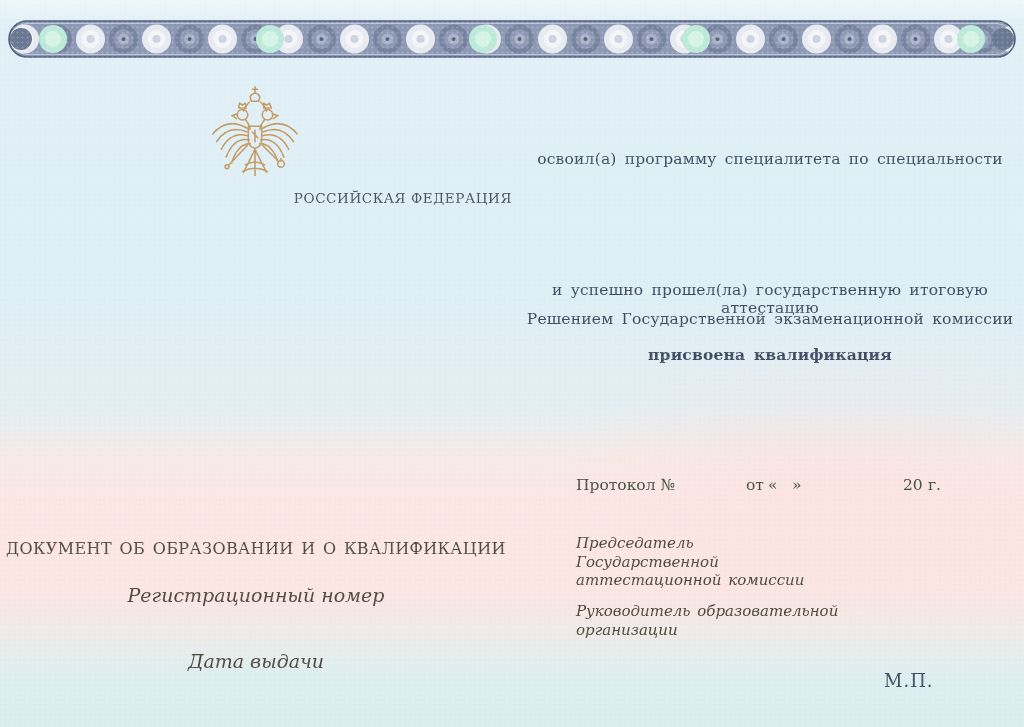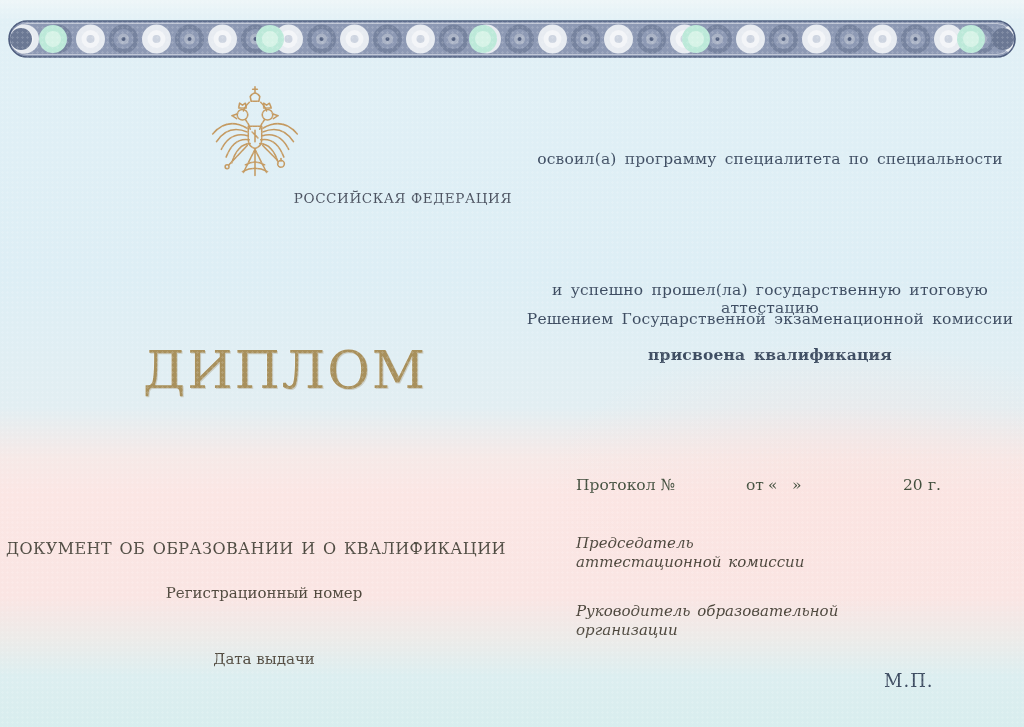--- a/index.html
+++ b/index.html
@@ -28,21 +28,21 @@
   .ink{color:#3e4d62;}
   .rtext{font-size:15.5px;word-spacing:3px;letter-spacing:.2px;}
   .strip{position:absolute;left:8px;top:20px;width:1008px;height:38px;}
   .country{font-size:13.5px;letter-spacing:.6px;color:#4b5260;}
   .title{
     font-size:52px;line-height:57px;letter-spacing:2px;
     color:#a8905c;font-weight:400;
     text-shadow:1px 1px 0 rgba(130,105,55,.25), -0.5px -0.5px 0 rgba(255,255,255,.4);
   }
   .subtitle{font-size:16px;letter-spacing:.4px;color:#4f4b42;word-spacing:2px;}
-  .itl{color:#50493e;font-size:15px;padding-left:8px;}
+  .itl{font-style:italic;color:#50493e;font-size:19px;}
   .sig{font-style:italic;color:#4c463c;font-size:15px;line-height:18.5px;word-spacing:2px;}
   .proto{font-size:15.5px;color:#44503f;}
   .mp{font-size:18px;color:#3e4d62;letter-spacing:1px;}
 </style>
 </head>
 <body>
 
 <div class="page">
 
   <svg class="strip" viewBox="0 0 1008 38" aria-hidden="true">
@@ -114,21 +114,20 @@
         <circle cx="31" cy="88" r="2"></circle>
       <path d="M68 66 L83 81"></path>
         <circle cx="87" cy="85" r="3.5"></circle>
         <path d="M87 79.5 v2.5"></path>
     </g>
   </svg>
 
   <div class="abs ctr country" style="left:0;top:190px;width:512px;text-align:right;">РОССИЙСКАЯ ФЕДЕРАЦИЯ</div>
 
   <div class="abs ctr" style="left:35px;top:342px;width:500px;">
-    <div class="title">ДИПЛОМ</div>
   </div>
 
   <div class="abs ctr subtitle" style="left:0;top:539px;width:512px;">ДОКУМЕНТ ОБ ОБРАЗОВАНИИ И О КВАЛИФИКАЦИИ</div>
 
   <div class="abs ctr itl" style="left:0;top:584px;width:512px;">Регистрационный номер</div>
 
   <div class="abs ctr itl" style="left:0;top:650px;width:512px;">Дата выдачи</div>
 
 
   <div class="abs ctr ink rtext" style="left:520px;top:150px;width:500px;">освоил(а) программу специалитета по специальности</div>
@@ -143,20 +142,21 @@
     <span class="abs proto" style="left:576px;top:476px;">Протокол №</span>
     <span class="abs proto" style="left:746px;top:476px;">от</span>
     <span class="abs proto" style="left:768px;top:476px;">«</span>
     <span class="abs proto" style="left:792px;top:476px;">»</span>
     <span class="abs proto" style="left:903px;top:476px;">20</span>
     <span class="abs proto" style="left:928px;top:476px;">г.</span>
   </div>
 
   <div class="abs sig" style="left:576px;top:534px;">
     <div>Председатель</div>
+    <div>Государственной</div>
     <div>аттестационной комиссии</div>
   </div>
 
   <div class="abs sig" style="left:576px;top:602px;">
     <div>Руководитель образовательной</div>
     <div>организации</div>
   </div>
 
   <div class="abs mp" style="left:884px;top:670px;">М.П.</div>
 

